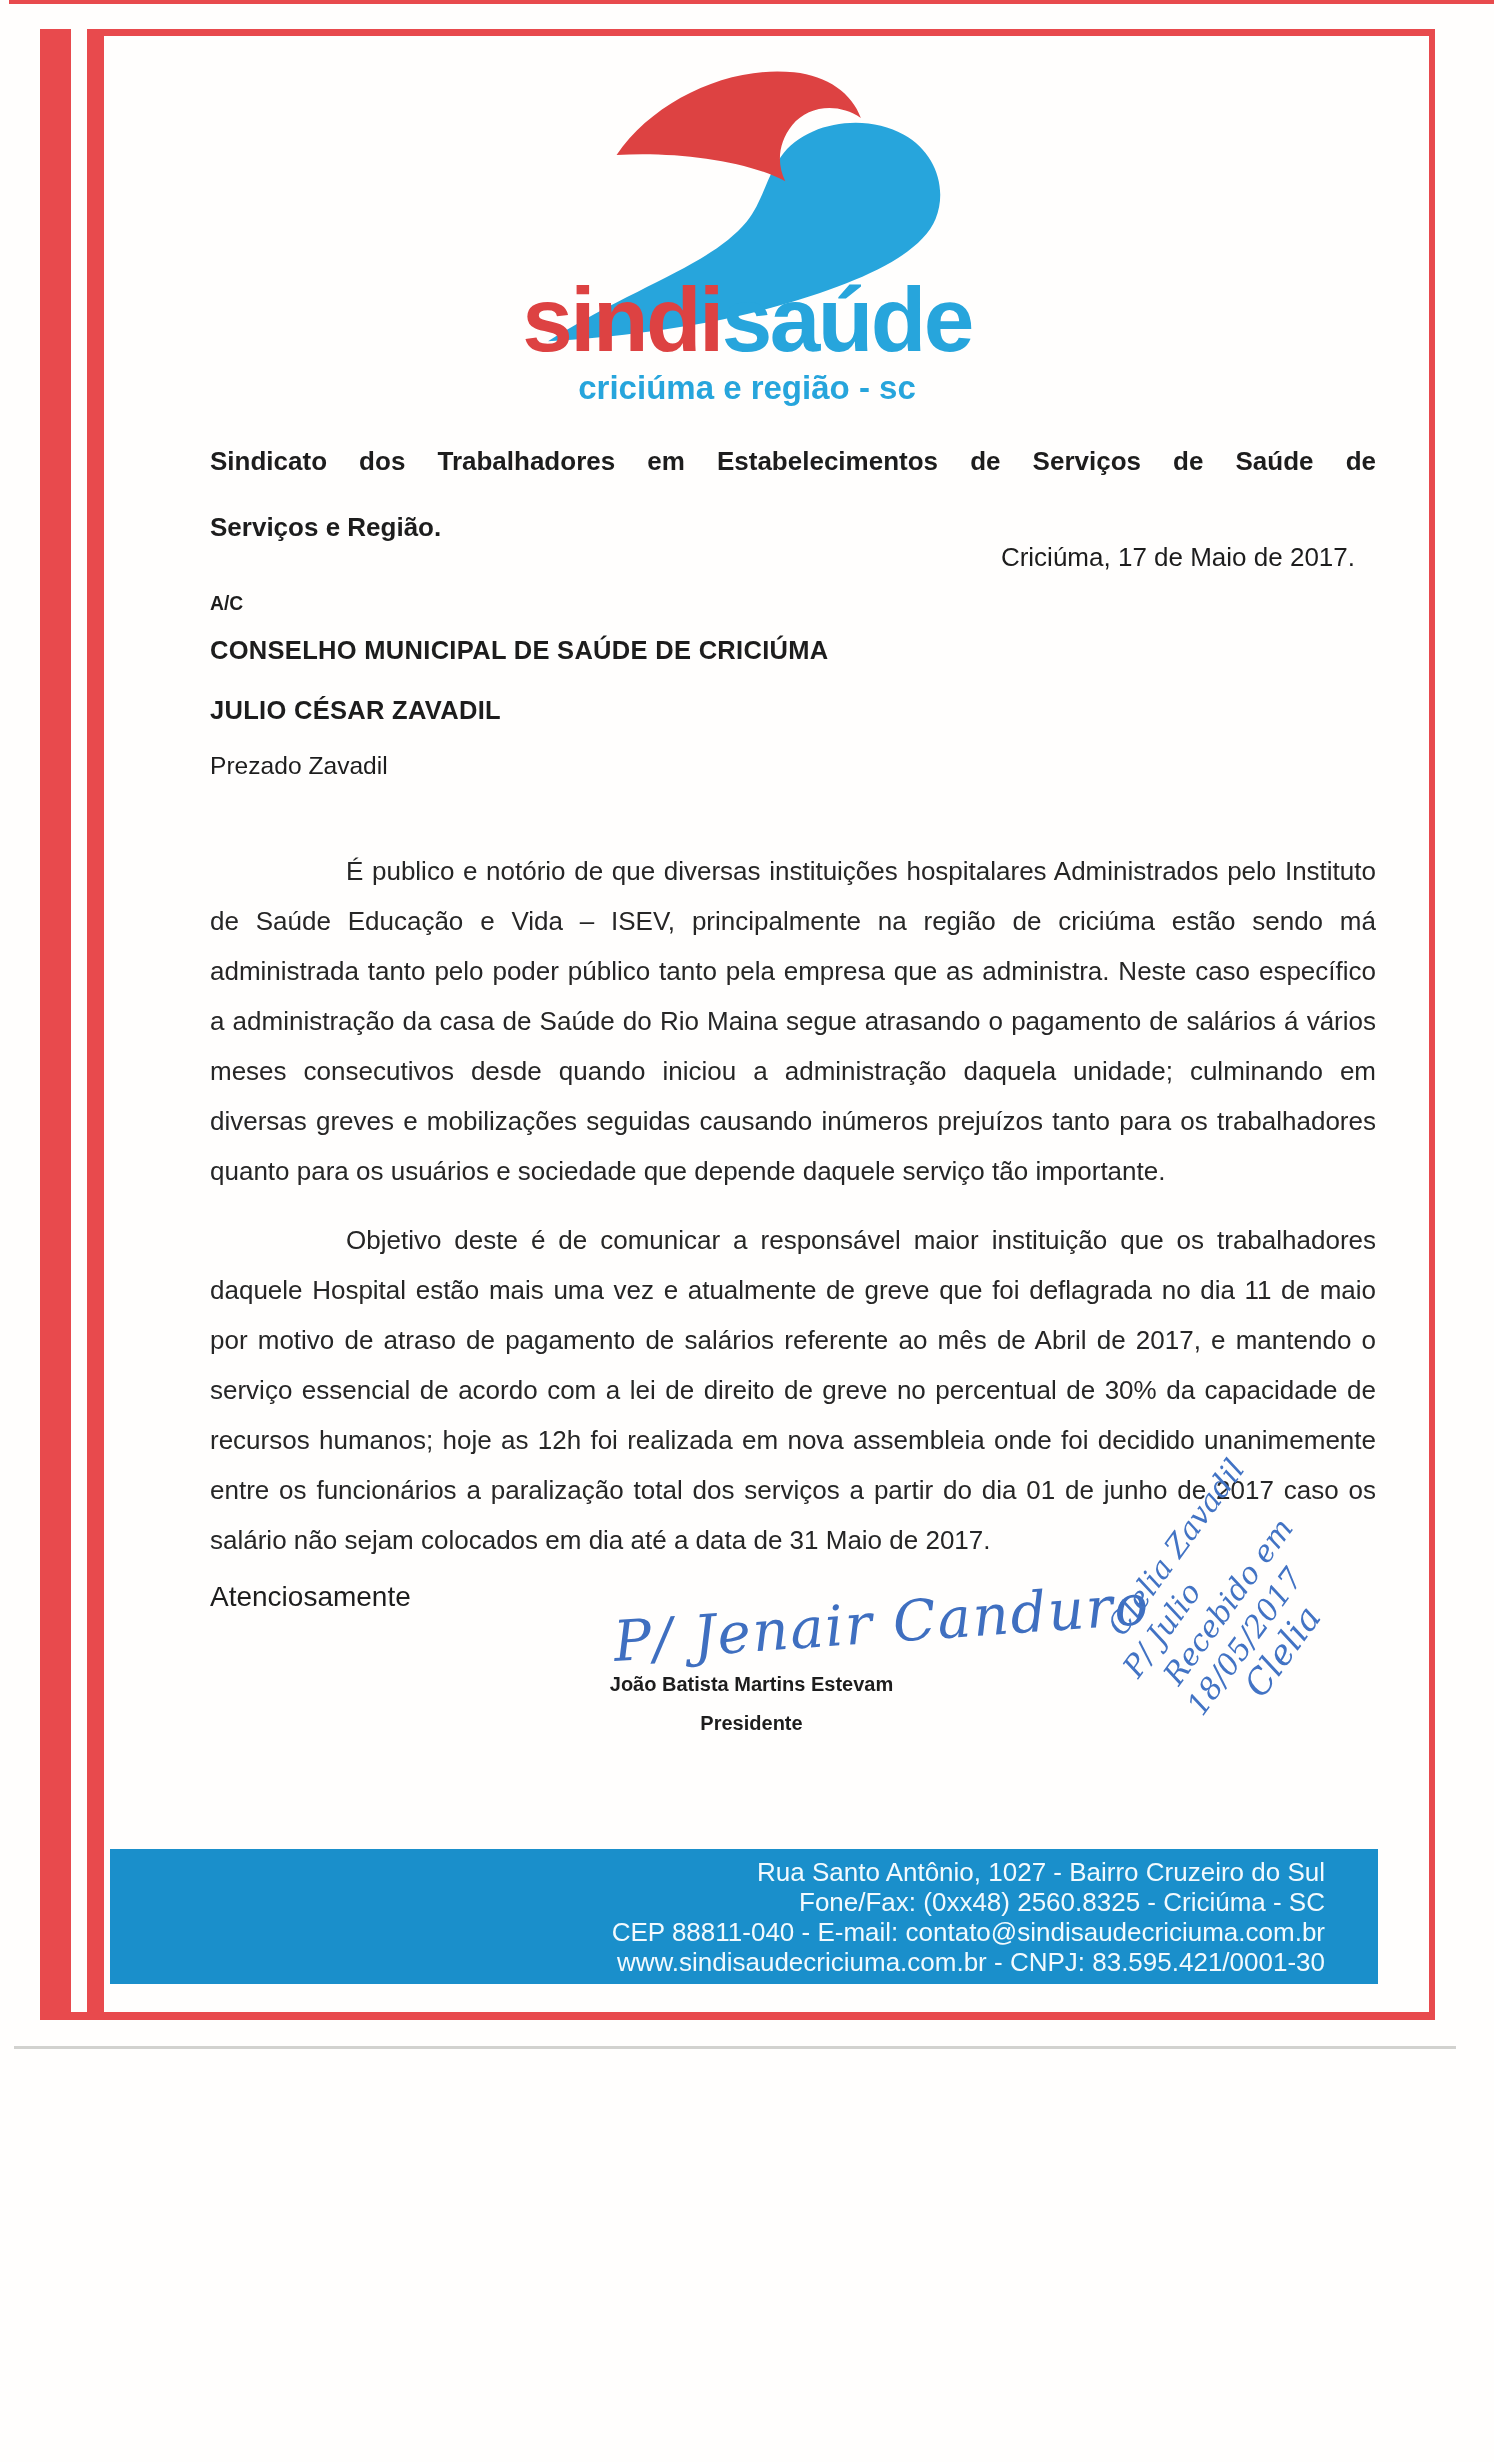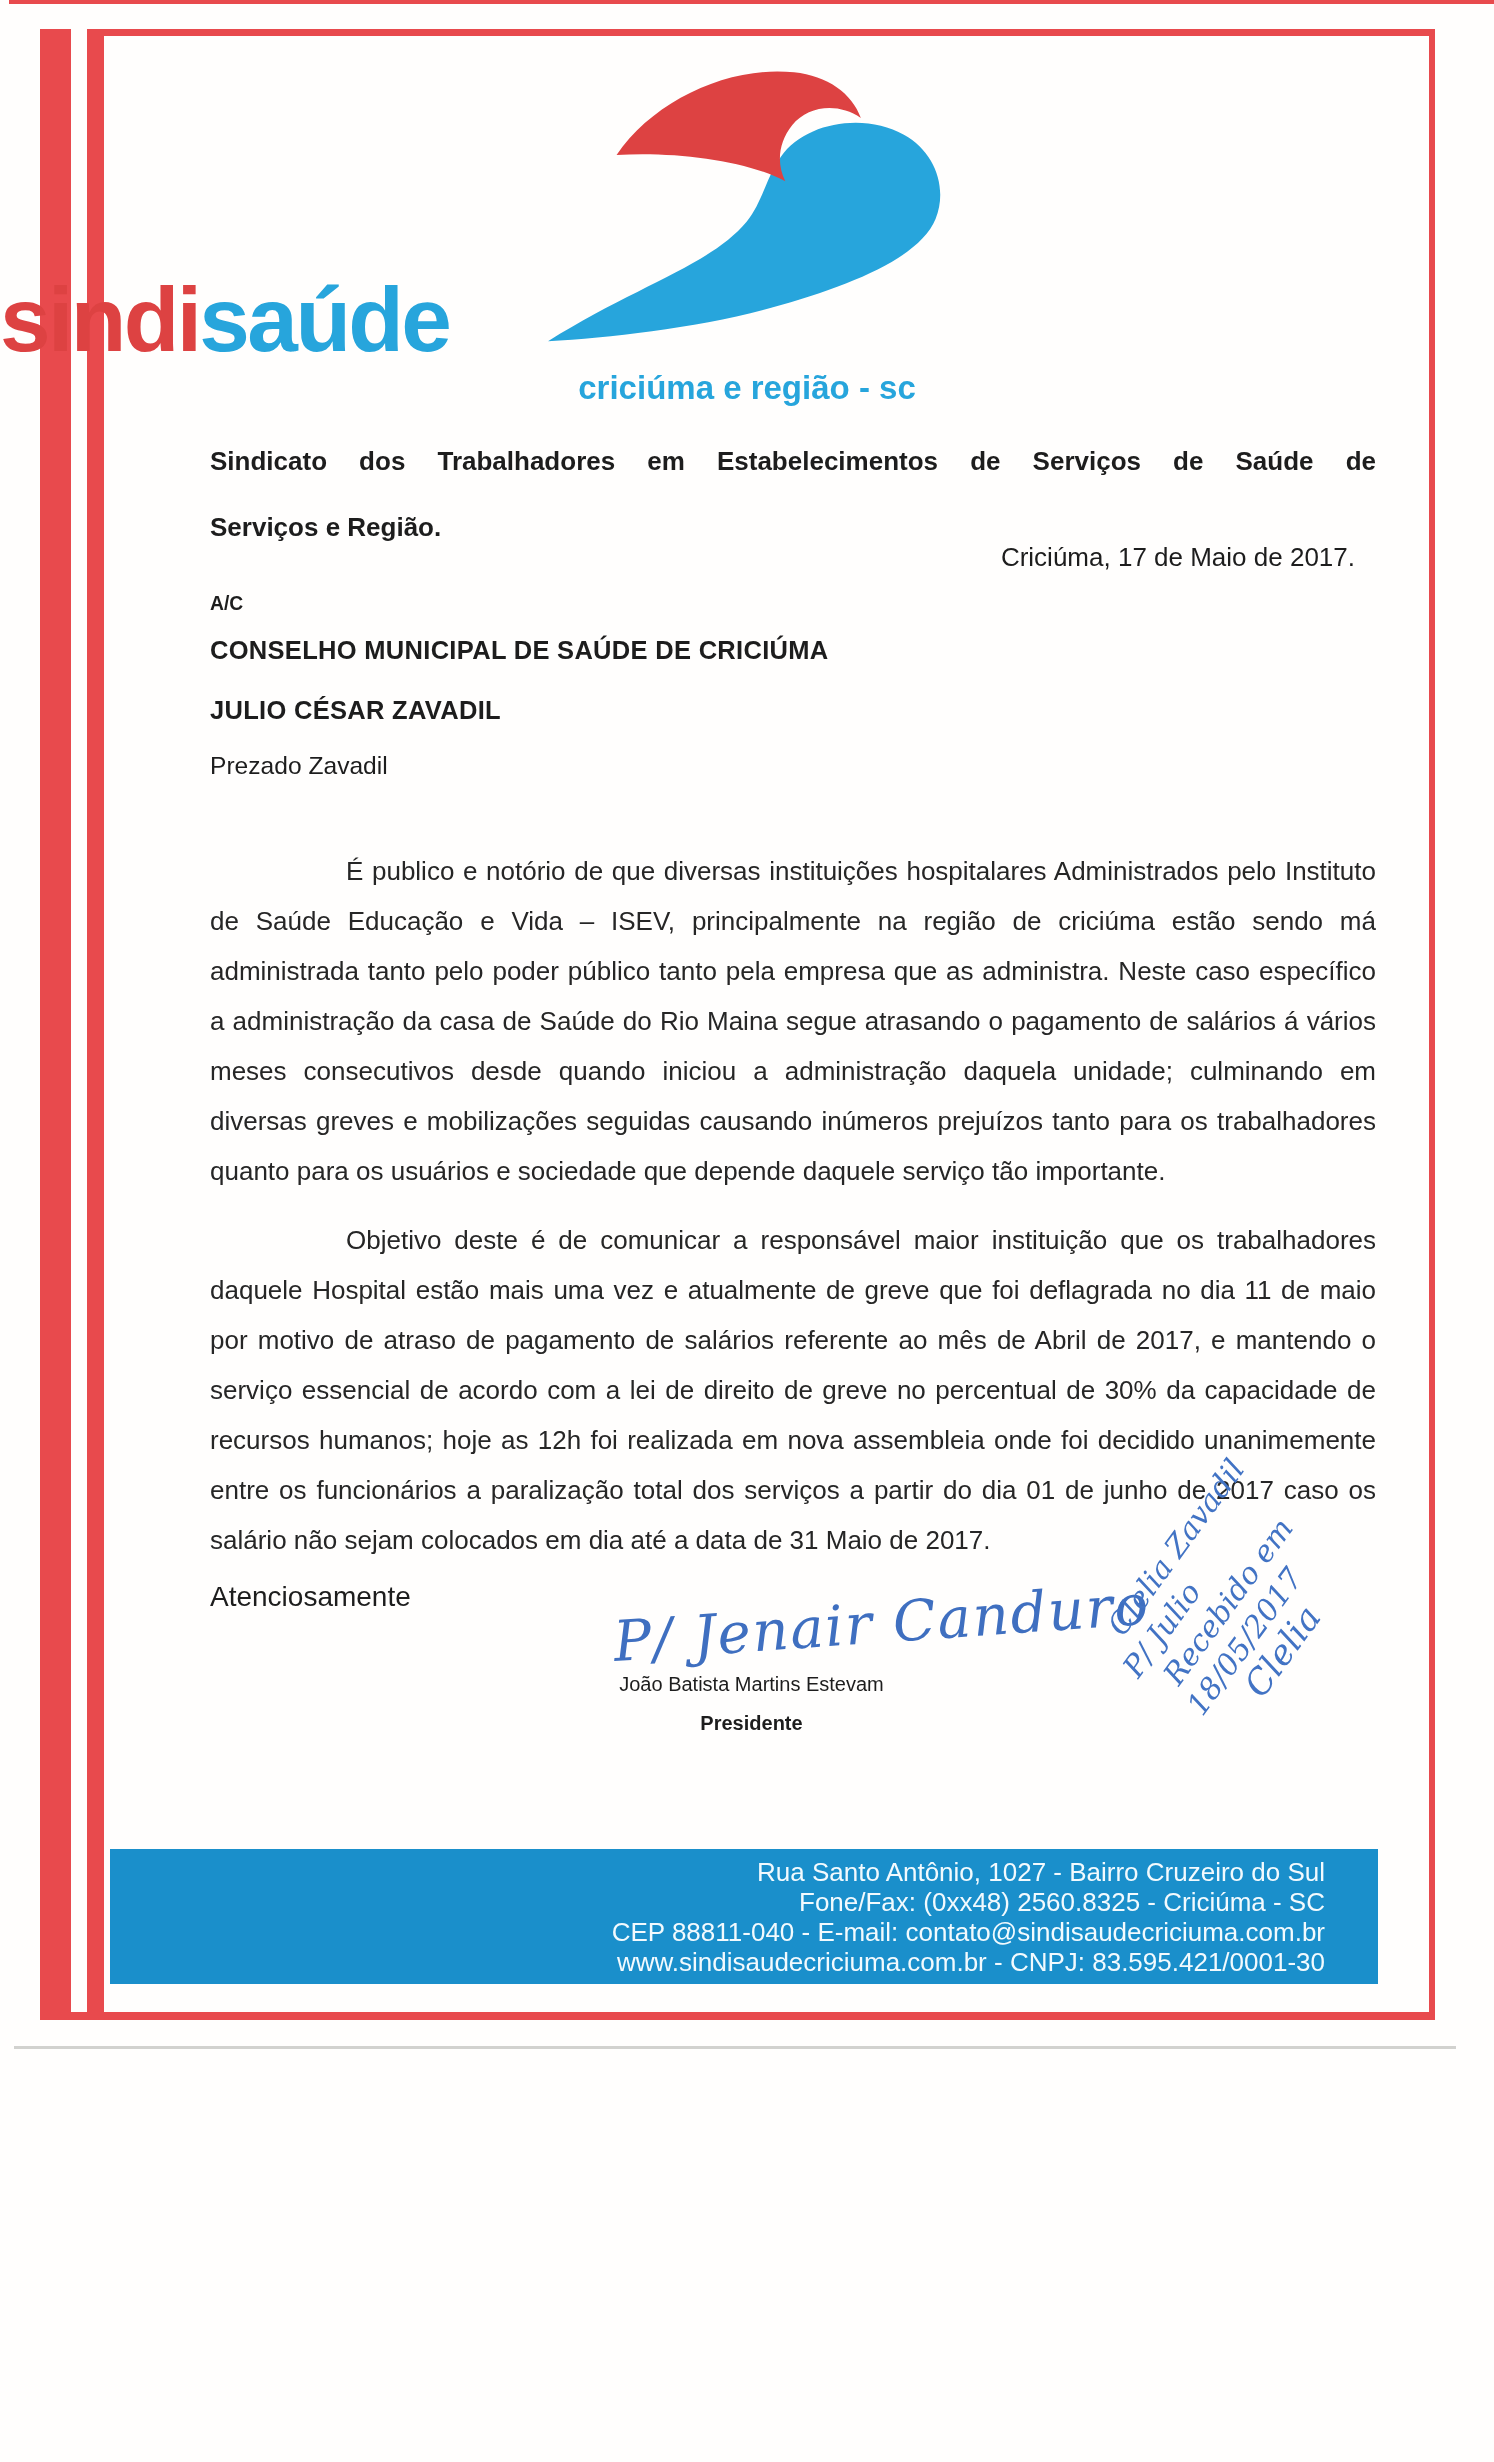--- a/index.html
+++ b/index.html
@@ -17,21 +17,21 @@
   .stripe-narrow{position:absolute;left:87px;top:29px;width:16.7px;height:1990px;background:#e84a4d;}
   .frame-top{position:absolute;left:87px;top:29px;width:1348px;height:7px;background:#e84a4d;}
   .frame-right{position:absolute;left:1429px;top:29px;width:6.2px;height:1990px;background:#e84a4d;}
   .frame-bottom{position:absolute;left:40px;top:2012px;width:1395px;height:8px;background:#e84a4d;}
   .paper-edge{position:absolute;left:14px;top:2046px;width:1442px;height:2.6px;background:#d2d2cf;}
 
   
   .swoosh{position:absolute;left:541px;top:58px;width:413px;height:295px;}
   .wordmark{
     position:absolute;left:0;top:274px;width:1494px;
-    font-size:91px;font-weight:bold;letter-spacing:-2.6px;line-height:1.0;
+    text-align:center;font-size:91px;font-weight:bold;letter-spacing:-2.6px;line-height:1.0;
   }
   .wordmark .red{color:#dd4242;}
   .wordmark .blue{color:#27a5dc;}
   .tagline{
     position:absolute;left:0;top:369px;width:1494px;
     text-align:center;font-size:33px;font-weight:bold;color:#27a5dc;letter-spacing:0px;
   }
 
   
   .org{position:absolute;left:210px;top:445px;width:1166px;
@@ -52,21 +52,21 @@
   .regards{position:absolute;left:210px;top:1581px;font-size:28px;color:#1d1d1d;}
 
   
   .sig-script{
     position:absolute;left:616px;top:1609px;
     font-family:"DejaVu Serif", serif;font-style:italic;
     font-size:56px;color:#3f6fc0;white-space:nowrap;
     transform:rotate(-4deg);transform-origin:left bottom;letter-spacing:1.8px;
   }
   .signer{position:absolute;left:545px;top:1673px;width:413px;text-align:center;color:#1d1d1d;}
-  .signer .name{font-size:20px;font-weight:normal;}
+  .signer .name{font-size:20px;font-weight:bold;}
   .signer .title{font-size:20px;font-weight:bold;margin-top:16px;}
 
   
   .note{
     position:absolute;left:1095px;top:1486px;width:299px;
     transform:rotate(-54deg);transform-origin:center center;
     font-family:"DejaVu Serif", serif;font-style:italic;
     color:#4273c4;font-size:30px;line-height:37px;white-space:nowrap;
   }
   .note div:nth-child(1){margin-left:30px;}

